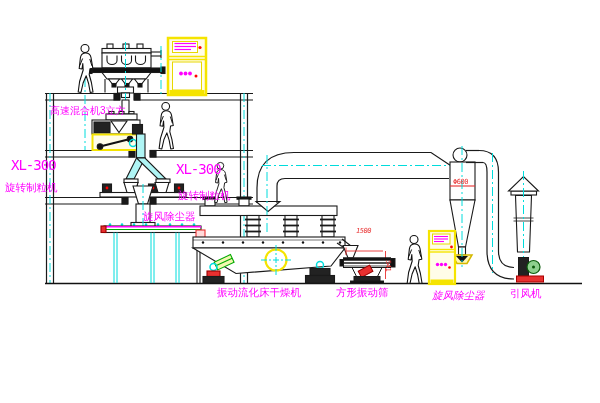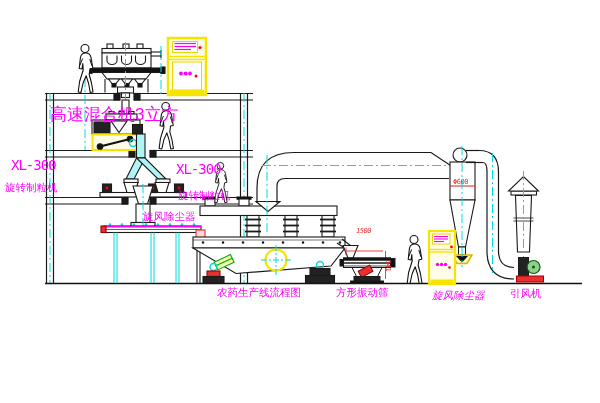--- a/index.html
+++ b/index.html
@@ -314,31 +314,31 @@
 
   <g>
     <use href="#person-shape" transform="translate(75,44)"></use>
     <use href="#person-shape" transform="translate(156,102) scale(0.97)"></use>
     <use href="#person-shape" transform="translate(212,162) scale(0.84)"></use>
     <use href="#person-shape" transform="translate(404,235)"></use>
   </g>
 </svg>
 
 
-<div class="lbl small" style="left:50px;top:106px;font-size:17px;">高速混合机3立方</div>
+<div class="lbl small" style="left:50px;top:106px;font-size:10px;">高速混合机3立方</div>
 
 <div class="lbl model" style="left:11px;top:158px;">XL-300</div>
 <div class="lbl small" style="left:5px;top:182px;">旋转制粒机</div>
 
 <div class="lbl model" style="left:176px;top:162px;">XL-300</div>
 <div class="lbl small" style="left:178px;top:190px;">旋转制粒机</div>
 
 <div class="lbl small" style="left:143px;top:211px;">旋风除尘器</div>
 
-<div class="lbl small" style="left:217px;top:287px;">农药生产线流程图</div>
+<div class="lbl small" style="left:217px;top:287px;">振动流化床干燥机</div>
 
 <div class="lbl small" style="left:336px;top:287px;">方形振动筛</div>
 
 <div class="lbl small" style="left:432px;top:290px;font-style:italic;">旋风除尘器</div>
 <div class="lbl small" style="left:510px;top:289px;font-family:Liberation Mono, monospace;">引风机</div>
 
 <div class="lbl dim" style="left:453px;top:179px;">Φ600</div>
 <div class="lbl dim" style="left:356px;top:228px;font-style:italic;">1500</div>
 <div class="lbl dim vert" style="left:391px;top:260px;">541</div>
 

